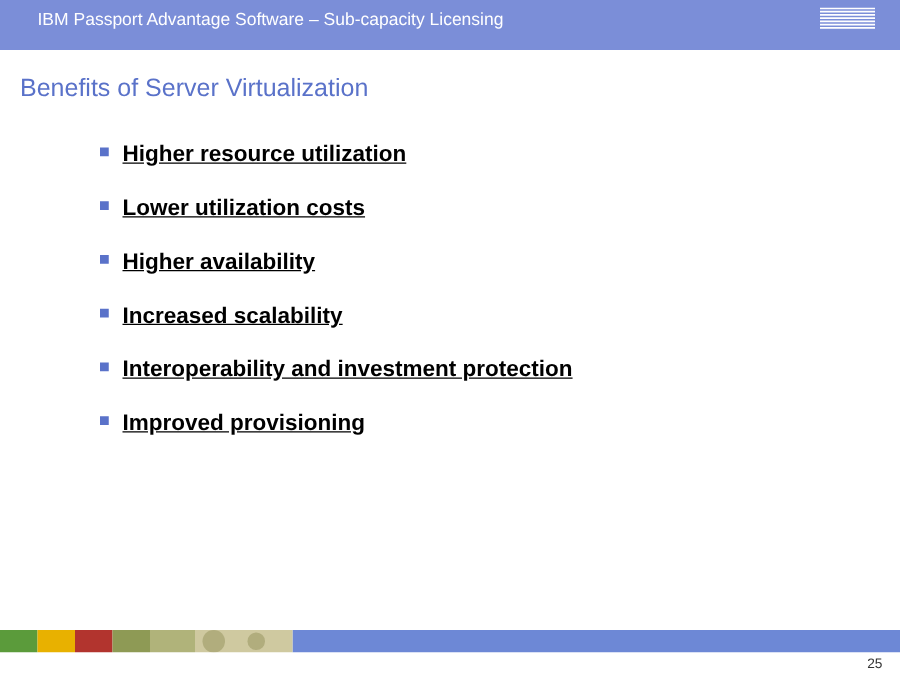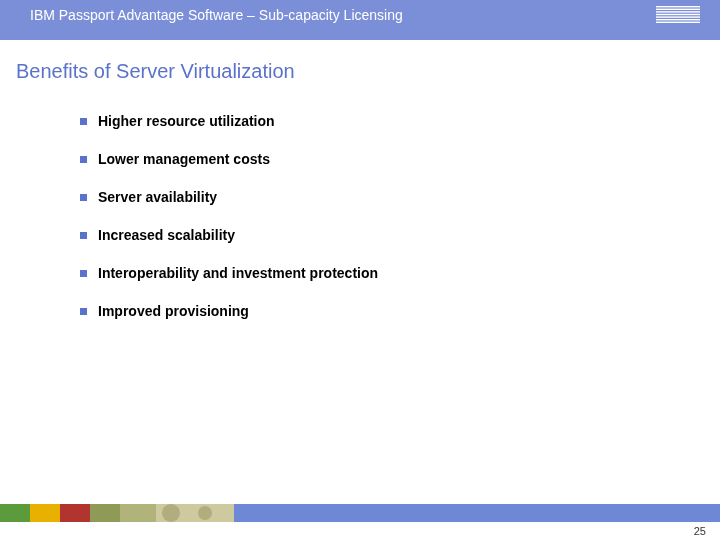--- a/index.html
+++ b/index.html
@@ -37,23 +37,24 @@
     margin: 20px 0 30px 16px;
   }
   .bullet-list {
     list-style: none;
     margin-left: 80px;
   }
   .bullet-list li {
     position: relative;
     padding-left: 18px;
     margin-bottom: 22px;
-    font-size: 14px;
+    font-size: 18px;
     font-weight: 700;
     color: #000000;
+    text-decoration: underline;
   }
   .bullet-list li::before {
     content: "";
     position: absolute;
     left: 0;
     top: 5px;
     width: 7px;
     height: 7px;
     background: #5a72c9;
   }
@@ -123,22 +124,22 @@
         <rect x="0" y="15.6" width="44" height="1.4"></rect>
       </g>
     </svg>
   </span>
 </div>
 
 <h1 class="slide-title">Benefits of Server Virtualization</h1>
 
 <ul class="bullet-list">
   <li>Higher resource utilization</li>
-  <li>Lower management costs</li>
-  <li>Server availability</li>
+  <li>Lower utilization costs</li>
+  <li>Higher availability</li>
   <li>Increased scalability</li>
   <li>Interoperability and investment protection</li>
   <li>Improved provisioning</li>
 </ul>
 
 <div class="footer">
   <div class="footer-band">
     <div class="seg seg-green"></div>
     <div class="seg seg-yellow"></div>
     <div class="seg seg-red"></div>

